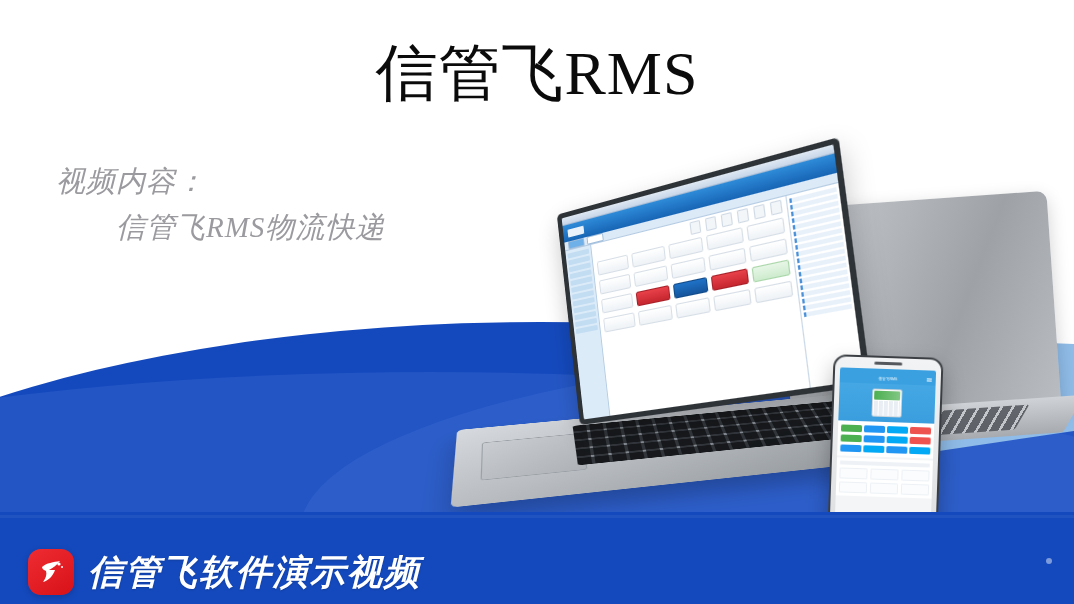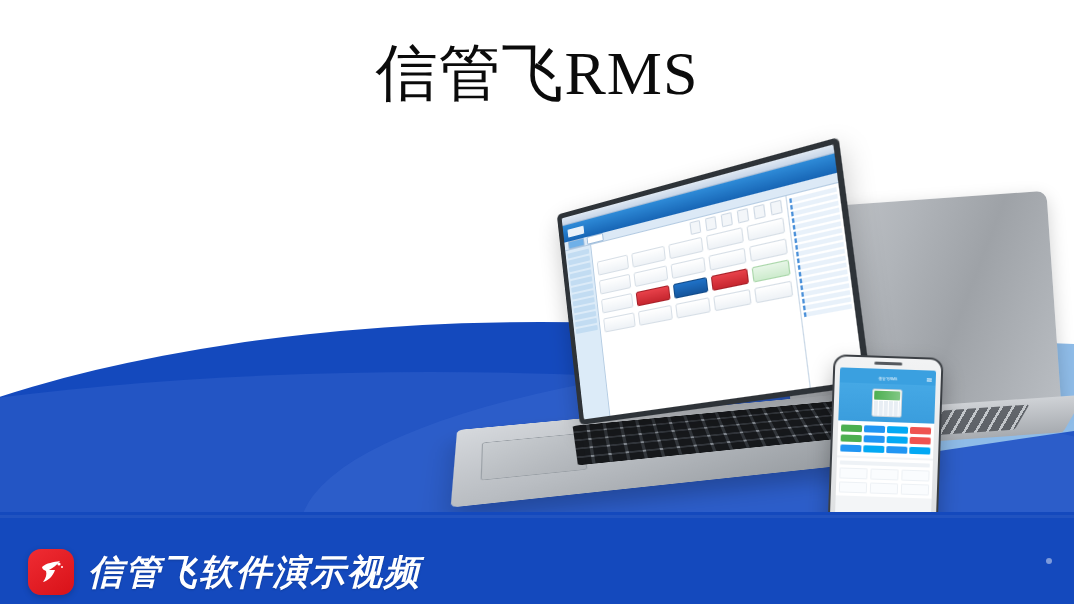--- a/index.html
+++ b/index.html
@@ -210,20 +210,24 @@
 <div class="slide">
 
   <div class="wave-wrap">
     <div class="wave-main"></div>
     <div class="wave-light"></div>
     <div class="wave-light2"></div>
   </div>
 
   <div class="title">信管飞RMS</div>
 
+  <div class="subtitle">
+    <span>视频内容：</span>
+    <span class="line2">信管飞RMS物流快递</span>
+  </div>
 
   <div class="devices">
 
     <div class="blue-panel"></div>
 
     <div class="laptop-back">
       <div class="lid"></div>
       <div class="base"></div>
       <div class="keys"></div>
     </div>

